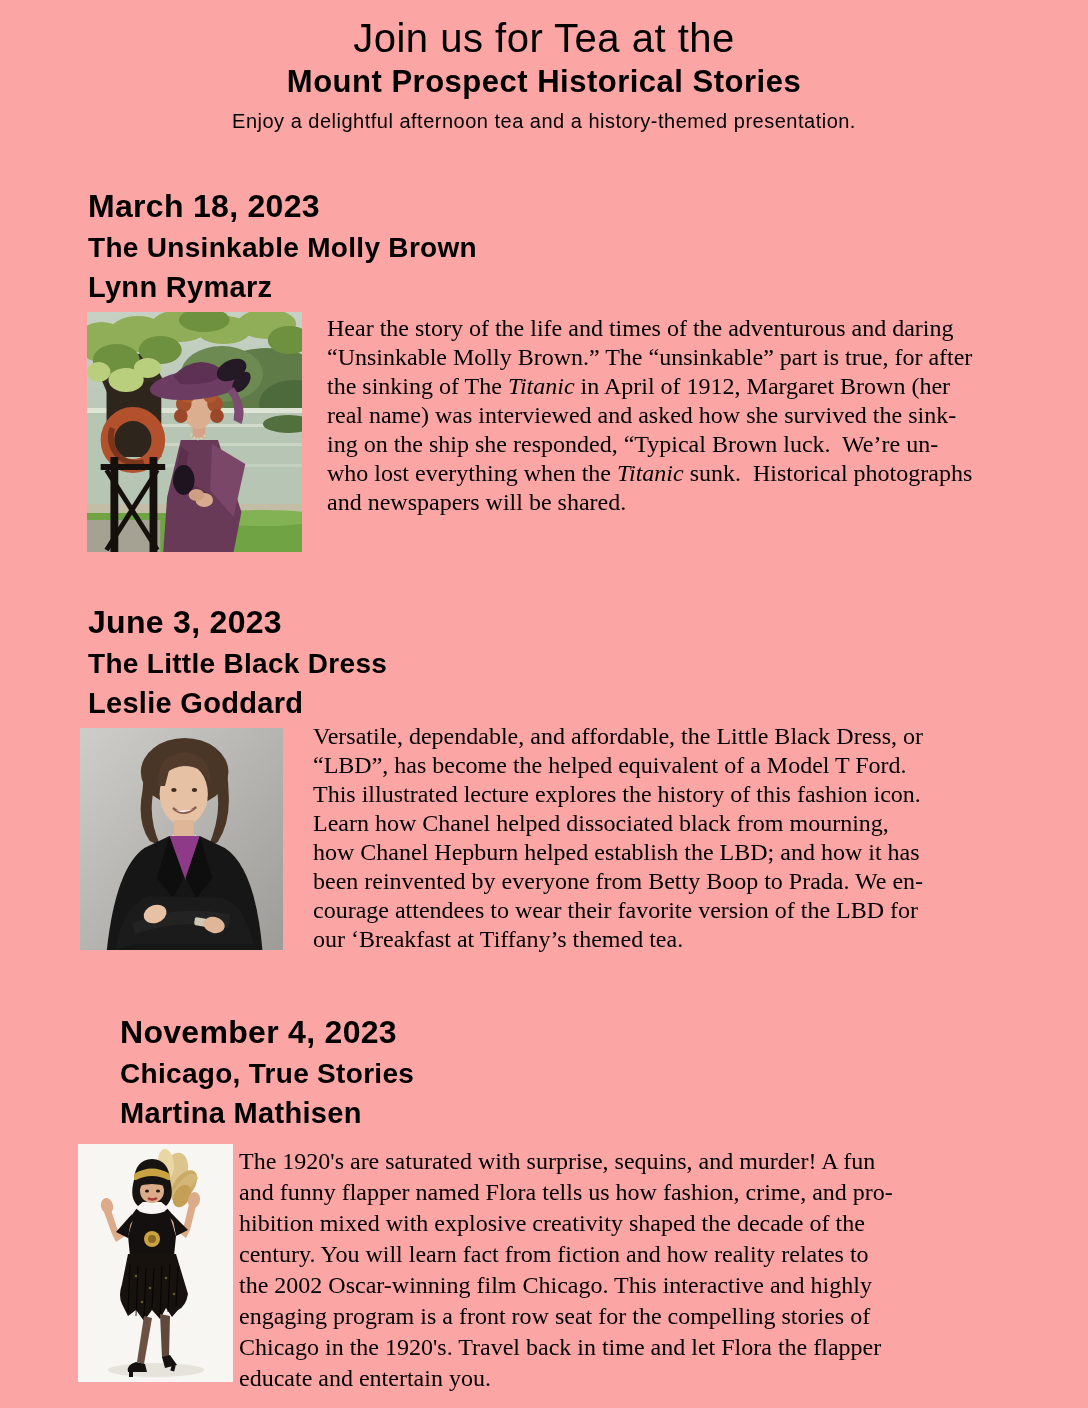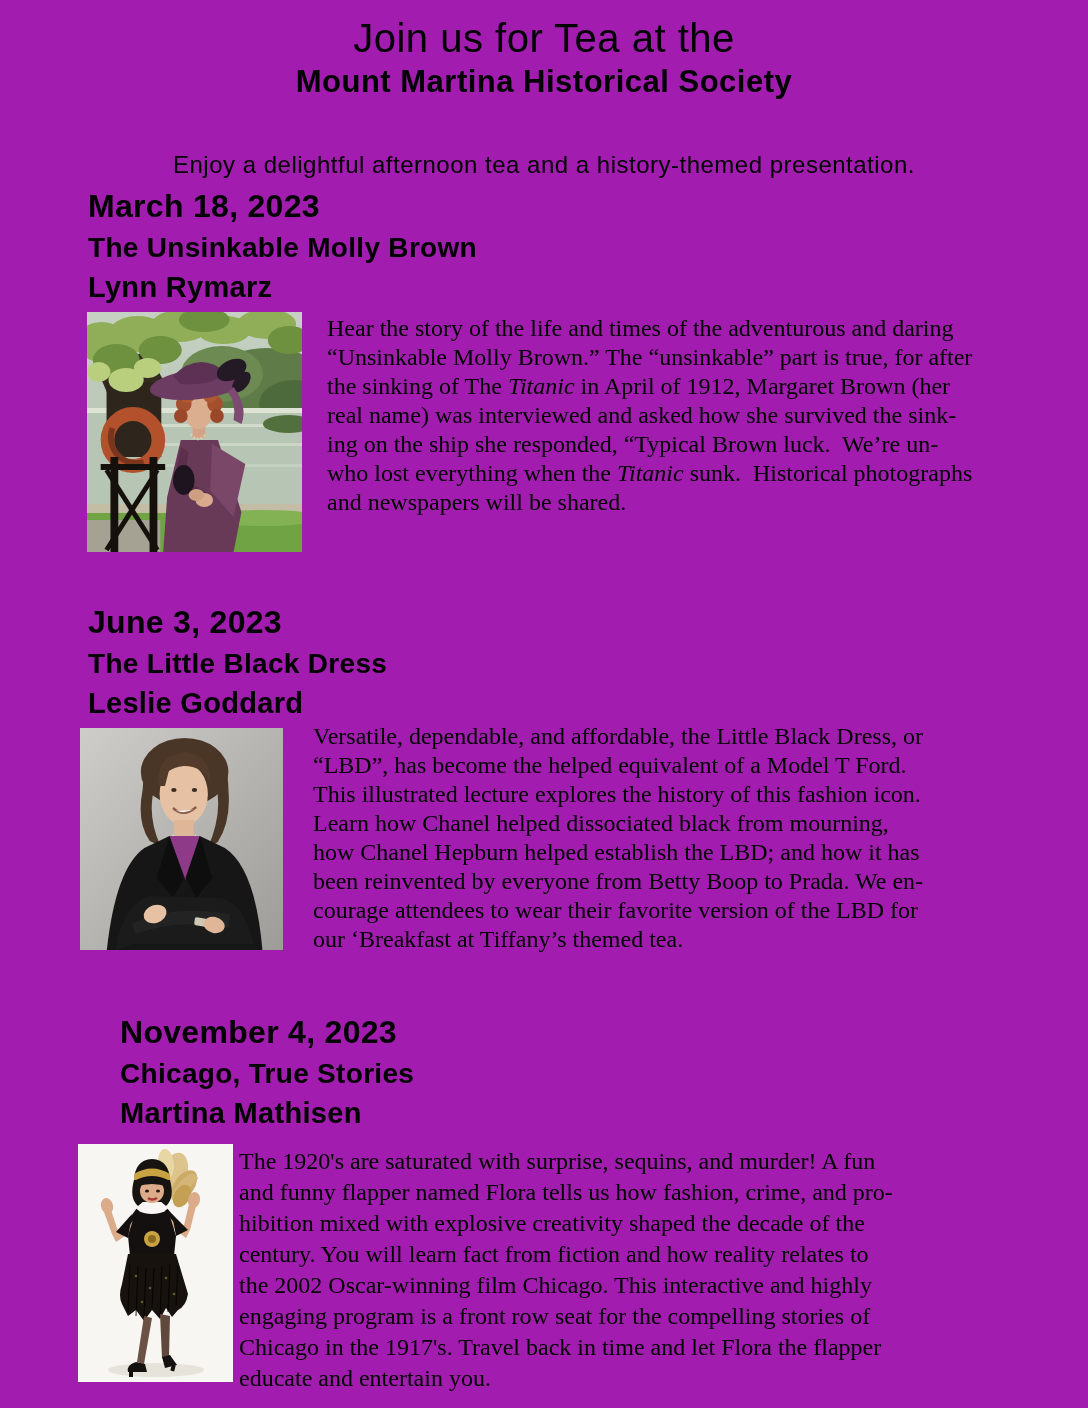--- a/index.html
+++ b/index.html
@@ -1,35 +1,35 @@
 <!DOCTYPE html>
 <html><head>
 <meta charset="utf-8">
 <style>
   html, body { margin: 0; padding: 0; background: #ffffff; }
   .page {
     position: relative;
     width: 1088px;
     height: 1408px;
-    background: #a21caf;
+    background: #fca5a5;
     color: #000000;
     font-family: "Liberation Serif", serif;
     overflow: hidden;
   }
   
   .header {
     position: absolute;
     top: 14px; left: 0; right: 0;
     text-align: center;
     font-family: "Liberation Sans", sans-serif;
     letter-spacing: 0.5px;
   }
   .flyer-title   { font-size: 40px; line-height: 48px; font-weight: 400; }
   .society-name  { font-size: 31px; line-height: 40px; font-weight: 700; }
-  .flyer-tagline { font-size: 24px; line-height: 38px; font-weight: 400; margin-top: 44px; }
+  .flyer-tagline { font-size: 20px; line-height: 38px; font-weight: 400; }
   
   .event-head {
     position: absolute;
     left: 88px;
     font-family: "Liberation Sans", sans-serif;
     letter-spacing: 0.3px;
   }
   #head1 { top: 184px; }
   #head2 { top: 600px; }
   #head3 { top: 1010px; margin-left: 32px; }
@@ -50,21 +50,21 @@
   .pline { white-space: pre; }
   .it { font-style: italic; }
 </style>
 </head>
 <body>
 
 <div class="page">
 
   <div class="header">
     <div class="flyer-title">Join us for Tea at the</div>
-    <div class="society-name">Mount Martina Historical Society</div>
+    <div class="society-name">Mount Prospect Historical Stories</div>
     <div class="flyer-tagline">Enjoy a delightful afternoon tea and a history-themed presentation.</div>
   </div>
 
   <div class="event-head" id="head1">
     <div class="event-date">March 18, 2023</div>
     <div class="event-title">The Unsinkable Molly Brown</div>
     <div class="event-presenter">Lynn Rymarz</div>
   </div>
 
   <div class="photo" id="photo1">
@@ -261,17 +261,17 @@
     </svg>
   </div>
 
   <div class="para" id="para3">
       <div class="pline"><span>The 1920's are saturated with surprise, sequins, and murder! A fun</span></div>
       <div class="pline"><span>and funny flapper named Flora tells us how fashion, crime, and pro-</span></div>
       <div class="pline"><span>hibition mixed with explosive creativity shaped the decade of the</span></div>
       <div class="pline"><span>century. You will learn fact from fiction and how reality relates to</span></div>
       <div class="pline"><span>the 2002 Oscar-winning film Chicago. This interactive and highly</span></div>
       <div class="pline"><span>engaging program is a front row seat for the compelling stories of</span></div>
-      <div class="pline"><span>Chicago in the 1917's. Travel back in time and let Flora the flapper</span></div>
+      <div class="pline"><span>Chicago in the 1920's. Travel back in time and let Flora the flapper</span></div>
       <div class="pline"><span>educate and entertain you.</span></div>
     </div>
 
 </div>
 
 </body></html>

